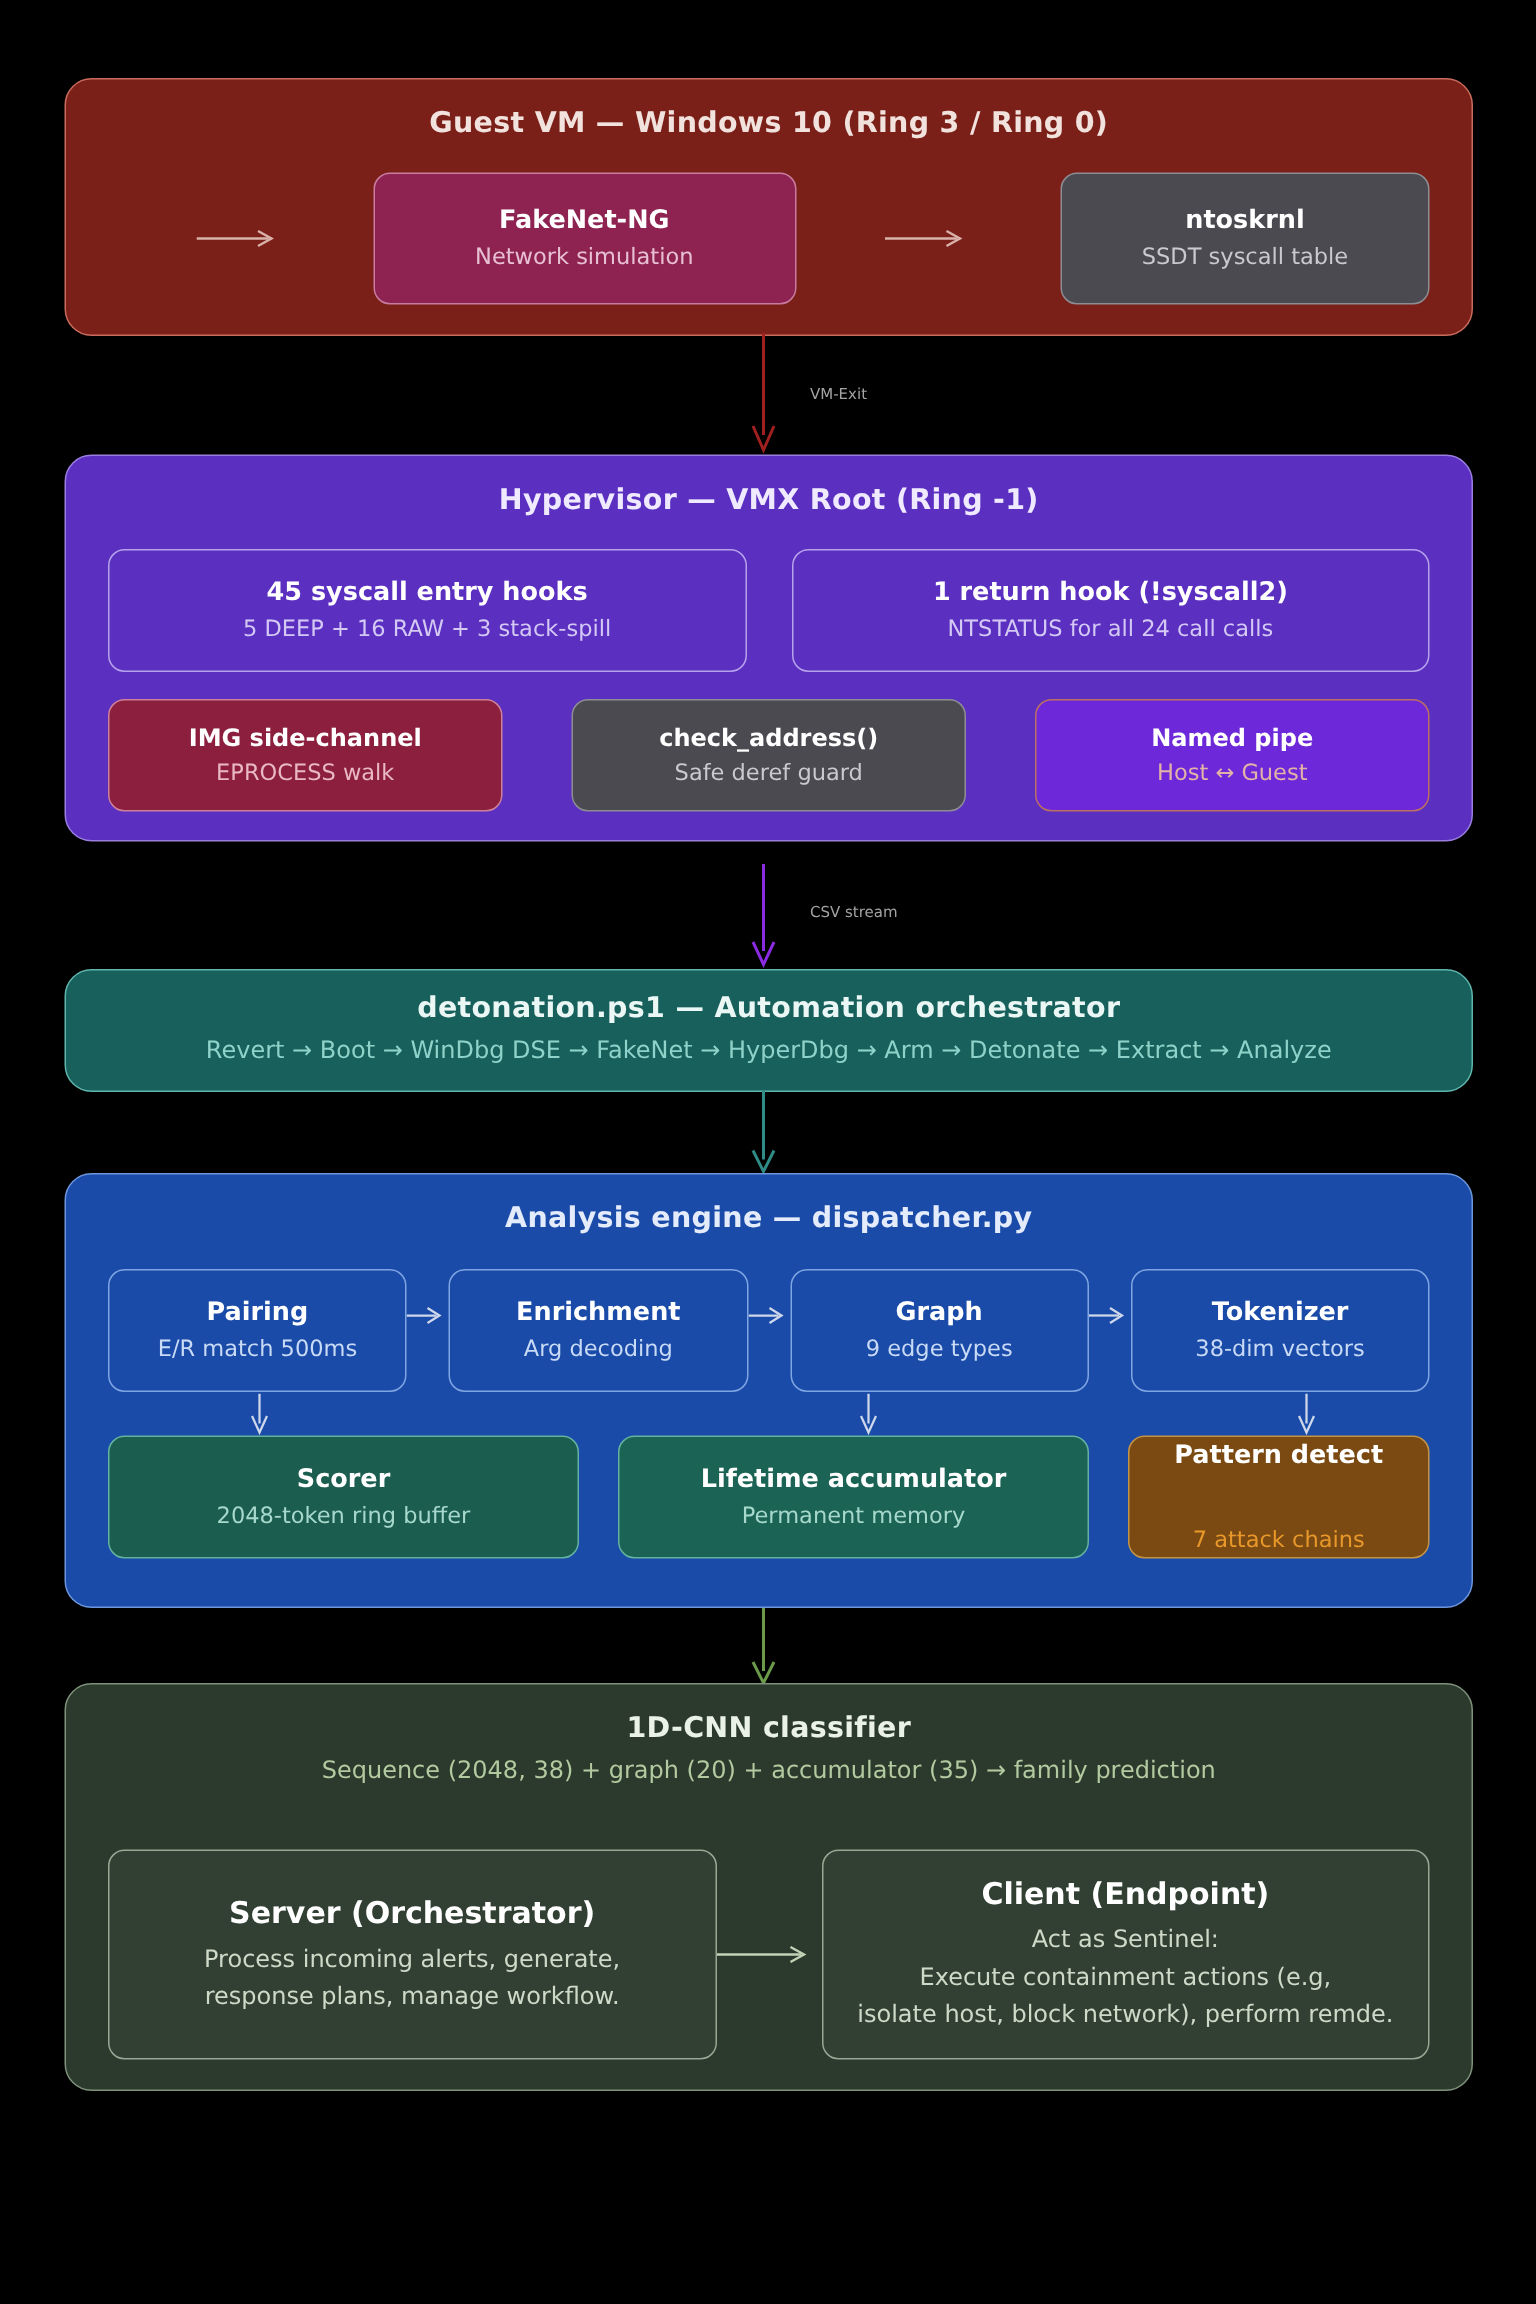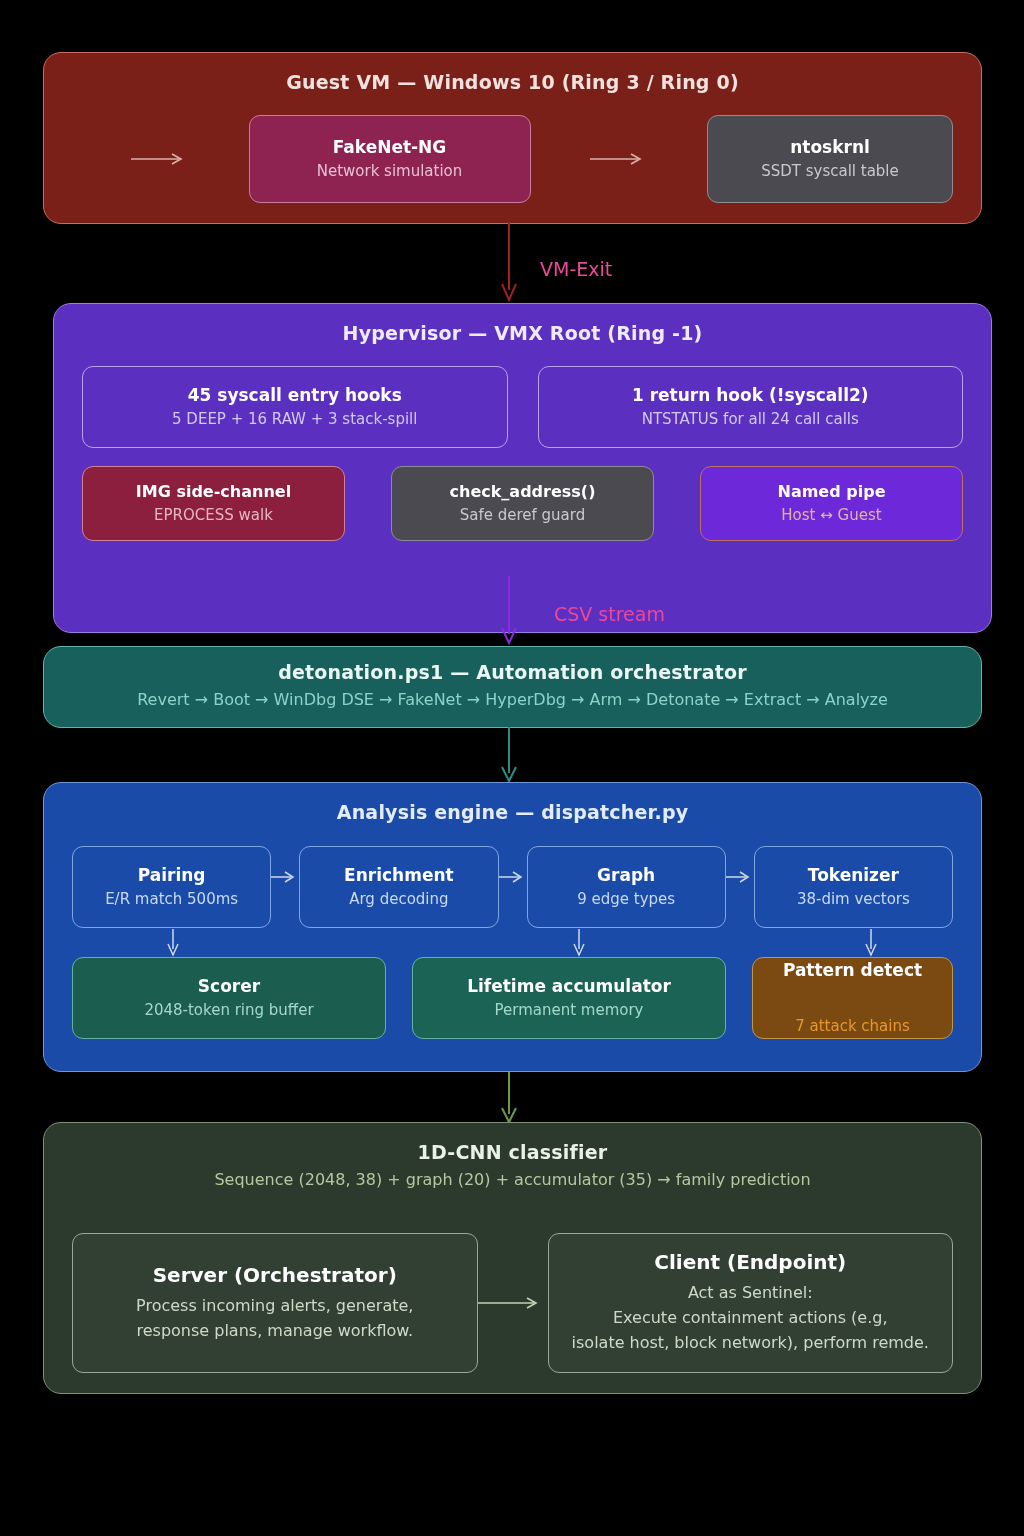--- a/index.html
+++ b/index.html
@@ -64,21 +64,21 @@
   #guest-fakenet .node-sub   { font-size: 15px; color: #e8c0d4; }
   #guest-ntos {
     width: 246px; background: #4a4a50; border: 1px solid #8d8d93;
   }
   #guest-ntos .node-title { font-size: 17px; color: #ffffff; }
   #guest-ntos .node-sub   { font-size: 15px; color: #c9c9cf; }
   .g-gap { flex: 1; display: flex; align-items: center; justify-content: center; }
 
   
   #hv-panel {
-    left: 53px; top: 303px; width: 939px; height: 330px;
+    left: 43px; top: 303px; width: 939px; height: 258px;
     background: #5b2fc0;
     border: 1px solid #9a7ee0;
   }
   #hv-panel .panel-title { font-size: 19px; color: #efeaff; }
   #hv-row1 {
     position: absolute; left: 28px; right: 28px; top: 62px; height: 82px;
     display: flex; gap: 30px;
   }
   .hv-hook {
     flex: 1; background: transparent; border: 1px solid #b7a2ec; height: 82px;
@@ -161,22 +161,22 @@
   #cls-server { width: 410px; }
   #cls-client { width: 410px; }
   .cls-box .node-title { font-size: 20px; color: #ffffff; }
   .cls-box .node-sub   { font-size: 16px; color: #cfd9c8; line-height: 1.55; margin-top: 6px; }
   .cls-gap { flex: 1; display: flex; align-items: center; justify-content: center; }
 
   
   .conn { position: absolute; }
   .conn-label {
     position: absolute;
-    font-size: 19px;
-    color: #ec4899;
+    font-size: 10px;
+    color: #a3a3a3;
     white-space: nowrap;
   }
 </style>
 </head>
 <body>
 
 <div class="canvas">
 
   <div class="panel" id="guest-panel">
     <div class="panel-title">Guest VM — Windows 10 (Ring 3 / Ring 0)</div>
@@ -242,21 +242,21 @@
         <div class="node-title">Named pipe</div>
         <div class="node-sub">Host ↔ Guest</div>
       </div>
     </div>
   </div>
 
   <svg class="conn" style="left:495px; top:576px;" width="28" height="72">
     <line x1="14" y1="0" x2="14" y2="58" stroke="#8a2be2" stroke-width="2"></line>
     <polyline points="7,52 14,67 21,52" fill="none" stroke="#8a2be2" stroke-width="2"></polyline>
   </svg>
-  <div class="conn-label" style="left:540px; top:603px;margin-left:14px;">CSV stream</div>
+  <div class="conn-label" style="left:540px; top:603px;">CSV stream</div>
 
   <div class="panel" id="orch-panel">
     <div class="panel-title">detonation.ps1 — Automation orchestrator</div>
     <div class="panel-sub">Revert → Boot → WinDbg DSE → FakeNet → HyperDbg → Arm → Detonate → Extract → Analyze</div>
   </div>
 
   <svg class="conn" style="left:495px; top:727px;" width="28" height="58">
     <line x1="14" y1="0" x2="14" y2="46" stroke="#2e8b86" stroke-width="2"></line>
     <polyline points="7,40 14,54 21,40" fill="none" stroke="#2e8b86" stroke-width="2"></polyline>
   </svg>

